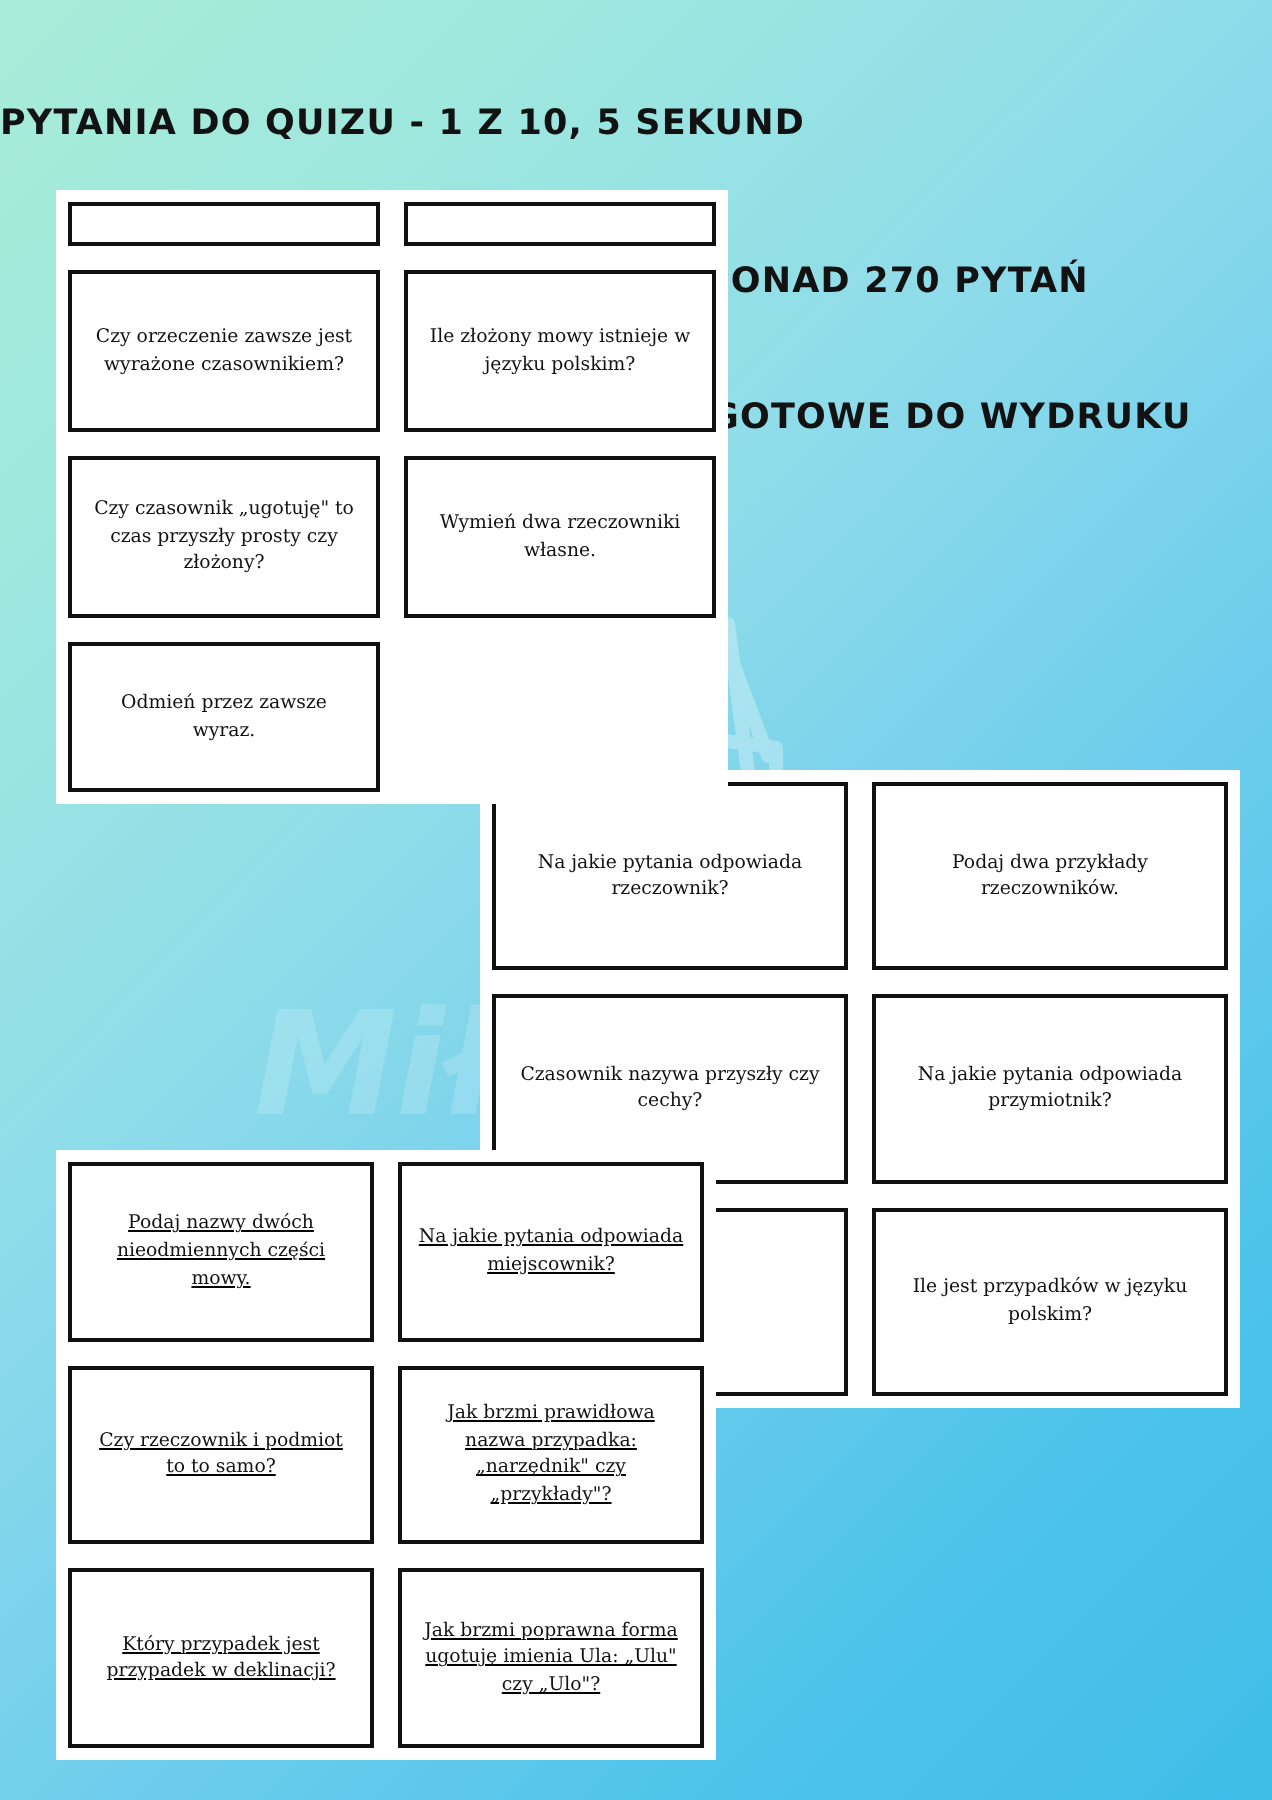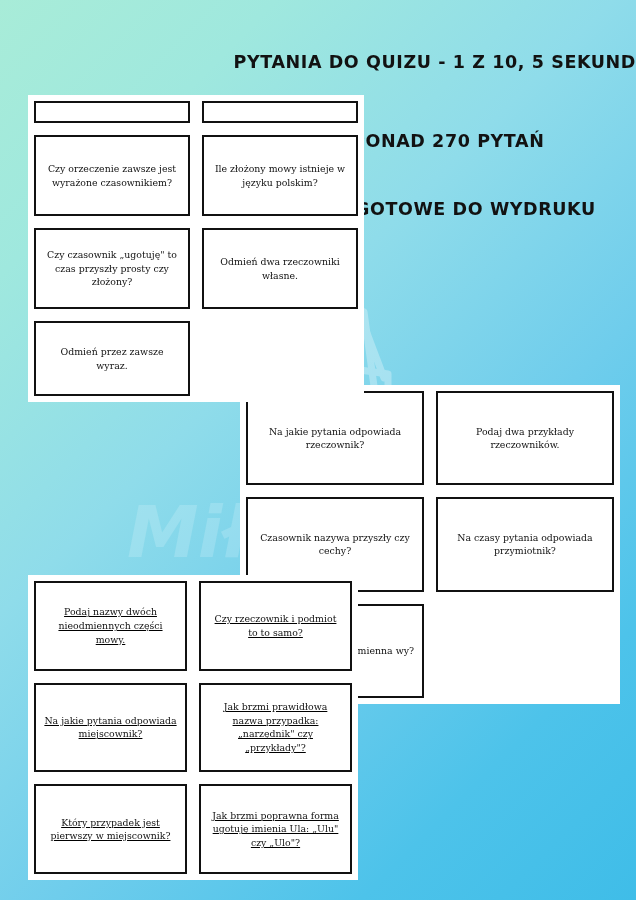--- a/index.html
+++ b/index.html
@@ -50,21 +50,21 @@
     font-family: "DejaVu Sans", sans-serif;
     font-weight: 700;
     color: #121212;
     letter-spacing: 0.6px;
     white-space: nowrap;
   }
   #title-main {
     top: 52px;
     left: 0;
     width: 636px;
-    text-align: right;
+    text-align: left;
     font-size: 17.5px;
   }
   #title-count {
     top: 131px;
     left: 352px;
     font-size: 17.5px;
   }
   #title-print {
     top: 199px;
     left: 355px;
@@ -80,21 +80,21 @@
   }
   .sheet.two-col {
     grid-template-columns: 1fr 1fr;
   }
   .card {
     box-sizing: border-box;
     border: 2px solid #111111;
     margin: 6px;
     display: flex;
     align-items: center;
-    justify-content: flex-end;
+    justify-content: flex-start;
     text-align: center;
     padding: 6px 8px;
     background: #ffffff;
   }
   .card span {
     font-family: "DejaVu Serif", serif;
     font-size: 9.4px;
     line-height: 1.45;
     color: #111111;
     display: block;
@@ -184,61 +184,64 @@
     </div>
   <div class="card">
       <span>Ile złożony mowy istnieje w języku polskim?</span>
     </div>
 
   <div class="card">
       <span>Czy czasownik „ugotuję" to czas przyszły prosty czy złożony?</span>
     </div>
 
   <div class="card clipped">
-      <span>Odmień dwa rzeczowniki własne.</span>
+      <span>Wymień dwa rzeczowniki własne.</span>
     </div>
   <div class="card clipped">
       <span>Odmień przez zawsze wyraz.</span>
     </div>
 </div>
 
 <div class="sheet two-col" id="sheet-2">
   <div class="card">
       <span>Na jakie pytania odpowiada rzeczownik?</span>
     </div>
   <div class="card">
       <span>Podaj dwa przykłady rzeczowników.</span>
     </div>
 
   <div class="card">
       <span>Czasownik nazywa przyszły czy cechy?</span>
     </div>
   <div class="card">
-      <span>Na czasy pytania odpowiada przymiotnik?</span>
+      <span>Na jakie pytania odpowiada przymiotnik?</span>
     </div>
 
   <div class="card clipped">
       <span>to odmienna wy?</span>
     </div>
+  <div class="card">
+      <span>Ile jest przypadków w języku polskim?</span>
+    </div>
 </div>
 
 <div class="sheet two-col" id="sheet-3">
   <div class="card">
       <span>Podaj nazwy dwóch nieodmiennych części mowy.</span>
     </div>
   <div class="card">
+      <span>Na jakie pytania odpowiada miejscownik?</span>
+    </div>
+
+  <div class="card">
       <span>Czy rzeczownik i podmiot to to samo?</span>
     </div>
-
-  <div class="card">
-      <span>Na jakie pytania odpowiada miejscownik?</span>
-    </div>
   <div class="card">
       <span>Jak brzmi prawidłowa nazwa przypadka: „narzędnik" czy „przykłady"?</span>
     </div>
 
   <div class="card">
-      <span>Który przypadek jest pierwszy w miejscownik?</span>
+      <span>Który przypadek jest przypadek w deklinacji?</span>
     </div>
   <div class="card">
       <span>Jak brzmi poprawna forma ugotuję imienia Ula: „Ulu" czy „Ulo"?</span>
     </div>
 </div>
 
 </body></html>

